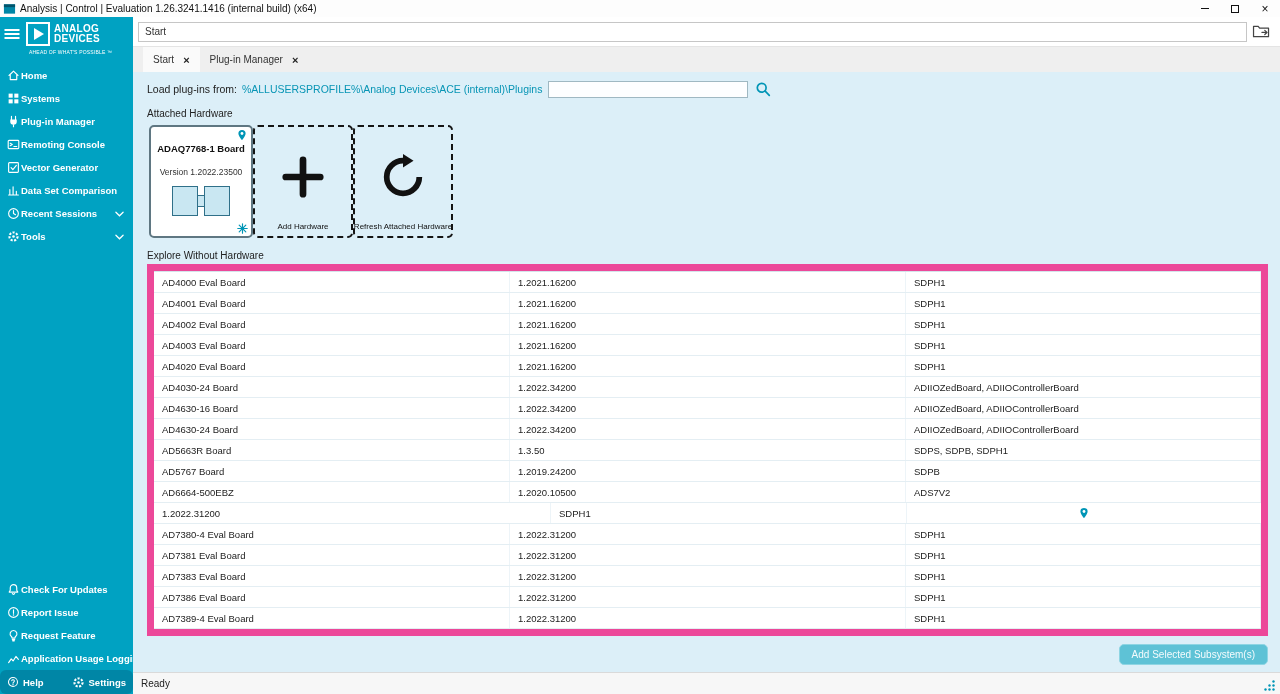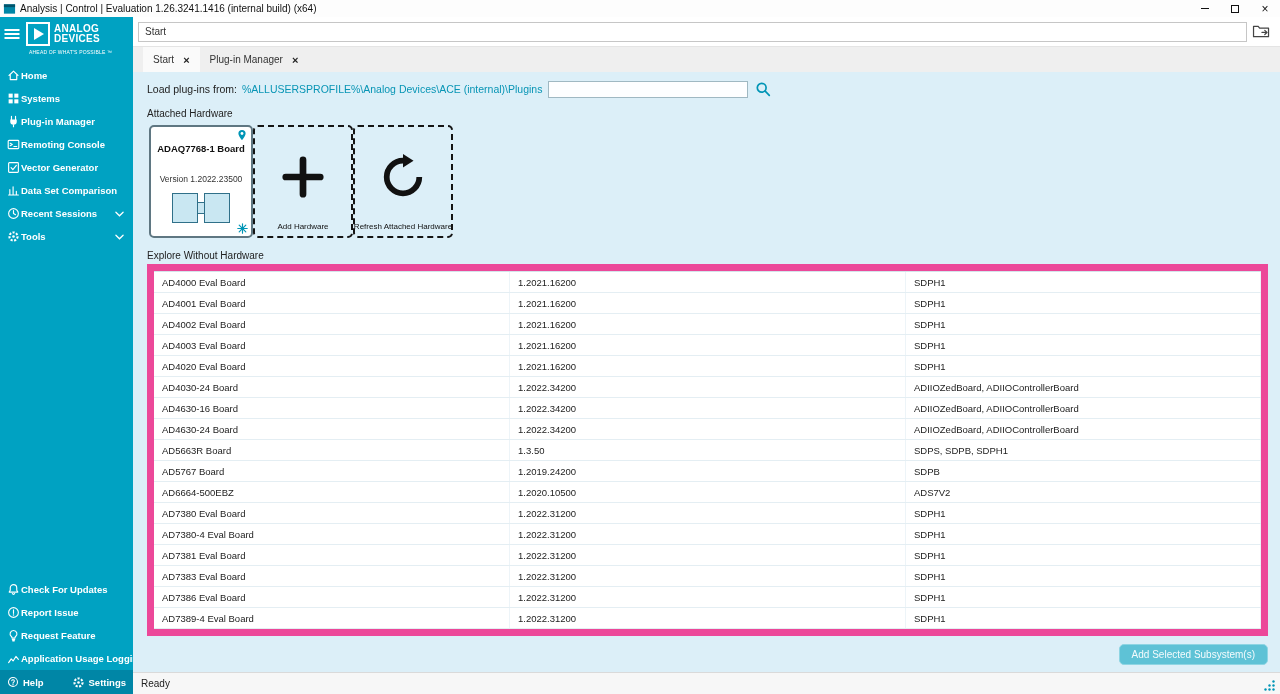--- a/index.html
+++ b/index.html
@@ -25,21 +25,21 @@
   .hamburger { width:18px; display:inline-flex; cursor:pointer; flex-shrink:0; }
   .logo-mark { width:24px; height:24px; border:2px solid #fff; display:flex; align-items:center; justify-content:center; flex-shrink:0; }
   .tri { width:0; height:0; border-left:10px solid #fff; border-top:6px solid transparent; border-bottom:6px solid transparent; margin-left:2px; }
   .logo-text { display:flex; flex-direction:column; font-weight:bold; font-size:10px; line-height:10px; letter-spacing:.3px; }
   .tagline { font-size:5px; letter-spacing:.2px; margin:3px 0 0 25px; white-space:nowrap; }
   .side-menu { margin-top:9px; }
   .side-item { height:23px; display:flex; align-items:center; padding:0 6px; font-size:9.5px; font-weight:bold; cursor:pointer; white-space:nowrap; overflow:hidden; }
   .side-item .ico { width:15px; display:inline-flex; justify-content:center; flex-shrink:0; }
   .chev { margin-left:auto; display:inline-flex; }
   .side-spacer { flex:1; }
-  .side-footer { height:24px; background:#0086A6; display:flex; align-items:center; justify-content:space-between; padding:0 7px; font-size:9.5px; font-weight:bold; }
+  .side-footer { height:24px; background:#0086A6; display:flex; align-items:center; justify-content:space-between; padding:0 7px; font-size:9.5px; font-weight:bold;border-radius:6px; }
   .foot-item { display:flex; align-items:center; gap:4px; cursor:pointer; }
 
   
   .right-col { flex:1; display:flex; flex-direction:column; min-width:0; }
   .topbar { height:30px; background:#fff; display:flex; align-items:center; padding:0 5px; border-bottom:1px solid #E4E4E4; }
   .crumb { flex:1; height:20px; border:1px solid #C6C6C6; font-size:10px; padding:0 6px; color:#333; font-family:inherit; background:#fff; outline:none; }
   .folder-btn { width:28px; display:flex; justify-content:center; cursor:pointer; }
   .tabbar { height:25px; background:#EFEFEF; display:flex; align-items:stretch; padding-left:10px; }
   .tab { display:flex; align-items:center; gap:9px; padding:0 10px; font-size:10px; color:#333; cursor:pointer; }
   .tab.active { background:#FAFAFA; }
@@ -51,21 +51,21 @@
   .load-label { margin-right:5px; }
   .load-path { color:#0895B5; margin-right:6px; cursor:pointer; }
   .filter-input { width:200px; height:17px; border:1px solid #9FB8C2; font-size:10px; padding:0 4px; background:#FDFEFF; font-family:inherit; outline:none; }
   .search-btn { margin-left:7px; display:inline-flex; cursor:pointer; }
   .section-label { font-size:10px; color:#222; margin:6px 0 3px; flex-shrink:0; }
   .cards { display:flex; margin:3px 0 6px 2px; flex-shrink:0; align-items:flex-start; }
   .hw-card { width:104px; height:113px; background:#fff; border:2px solid #5F7782; border-radius:5px; position:relative; text-align:center; cursor:pointer; }
   .card-pin { position:absolute; top:2px; right:3px; }
   .card-star { position:absolute; bottom:2px; right:3px; }
   .hw-name { font-size:9.5px; font-weight:bold; margin-top:16px; color:#111; }
-  .hw-ver { font-size:8.5px; color:#333; margin-top:20px; }
+  .hw-ver { font-size:8.5px; color:#333; margin-top:13px; }
   .hw-art { display:flex; align-items:center; justify-content:center; margin-top:9px; }
   .sq { width:26px; height:30px; background:#C9E7F2; border:1.5px solid #2F7089; display:inline-block; }
   .conn { width:8px; height:12px; background:#C9E7F2; border:1.5px solid #2F7089; display:inline-block; margin:0 -1px; position:relative; z-index:1; }
   .dash-card { width:100px; height:113px; border:2px dashed #141414; border-radius:5px; display:flex; flex-direction:column; align-items:center; cursor:pointer; }
   .big-ico { flex:1; display:flex; align-items:center; justify-content:center; padding-top:4px; }
   .dash-label { font-size:8px; color:#111; margin-bottom:5px; text-align:center; padding:0 1px; white-space:nowrap; }
 
   
   .table { flex:1; min-height:0; background:#fff; border:7px solid #ec4899; display:flex; flex-direction:column; overflow:hidden;justify-content:flex-end; }
   .t-head { display:flex; height:22px; flex-shrink:0; background:#fff; border-bottom:1px solid #D5E4EB; }
@@ -519,21 +519,20 @@
               <div class="td c3">
                 <span class="ico ">
                   <svg viewBox="0 0 16 16" width="12" height="12">
                     <path d="M8 1.2a4.8 4.8 0 0 1 4.8 4.8c0 3.4-4.8 8.8-4.8 8.8S3.2 9.4 3.2 6A4.8 4.8 0 0 1 8 1.2z" fill="#0095B6"></path>
                     <circle cx="8" cy="6" r="1.9" fill="#fff"></circle>
                   </svg>
                 </span>
               </div>
             </div>
             <div class="t-row">
-              <div class="td c0">AD7380 Eval Board</div>
               <div class="td c1">1.2022.31200</div>
               <div class="td c2">SDPH1</div>
               <div class="td c3">
                 <span class="ico ">
                   <svg viewBox="0 0 16 16" width="12" height="12">
                     <path d="M8 1.2a4.8 4.8 0 0 1 4.8 4.8c0 3.4-4.8 8.8-4.8 8.8S3.2 9.4 3.2 6A4.8 4.8 0 0 1 8 1.2z" fill="#0095B6"></path>
                     <circle cx="8" cy="6" r="1.9" fill="#fff"></circle>
                   </svg>
                 </span>
               </div>

